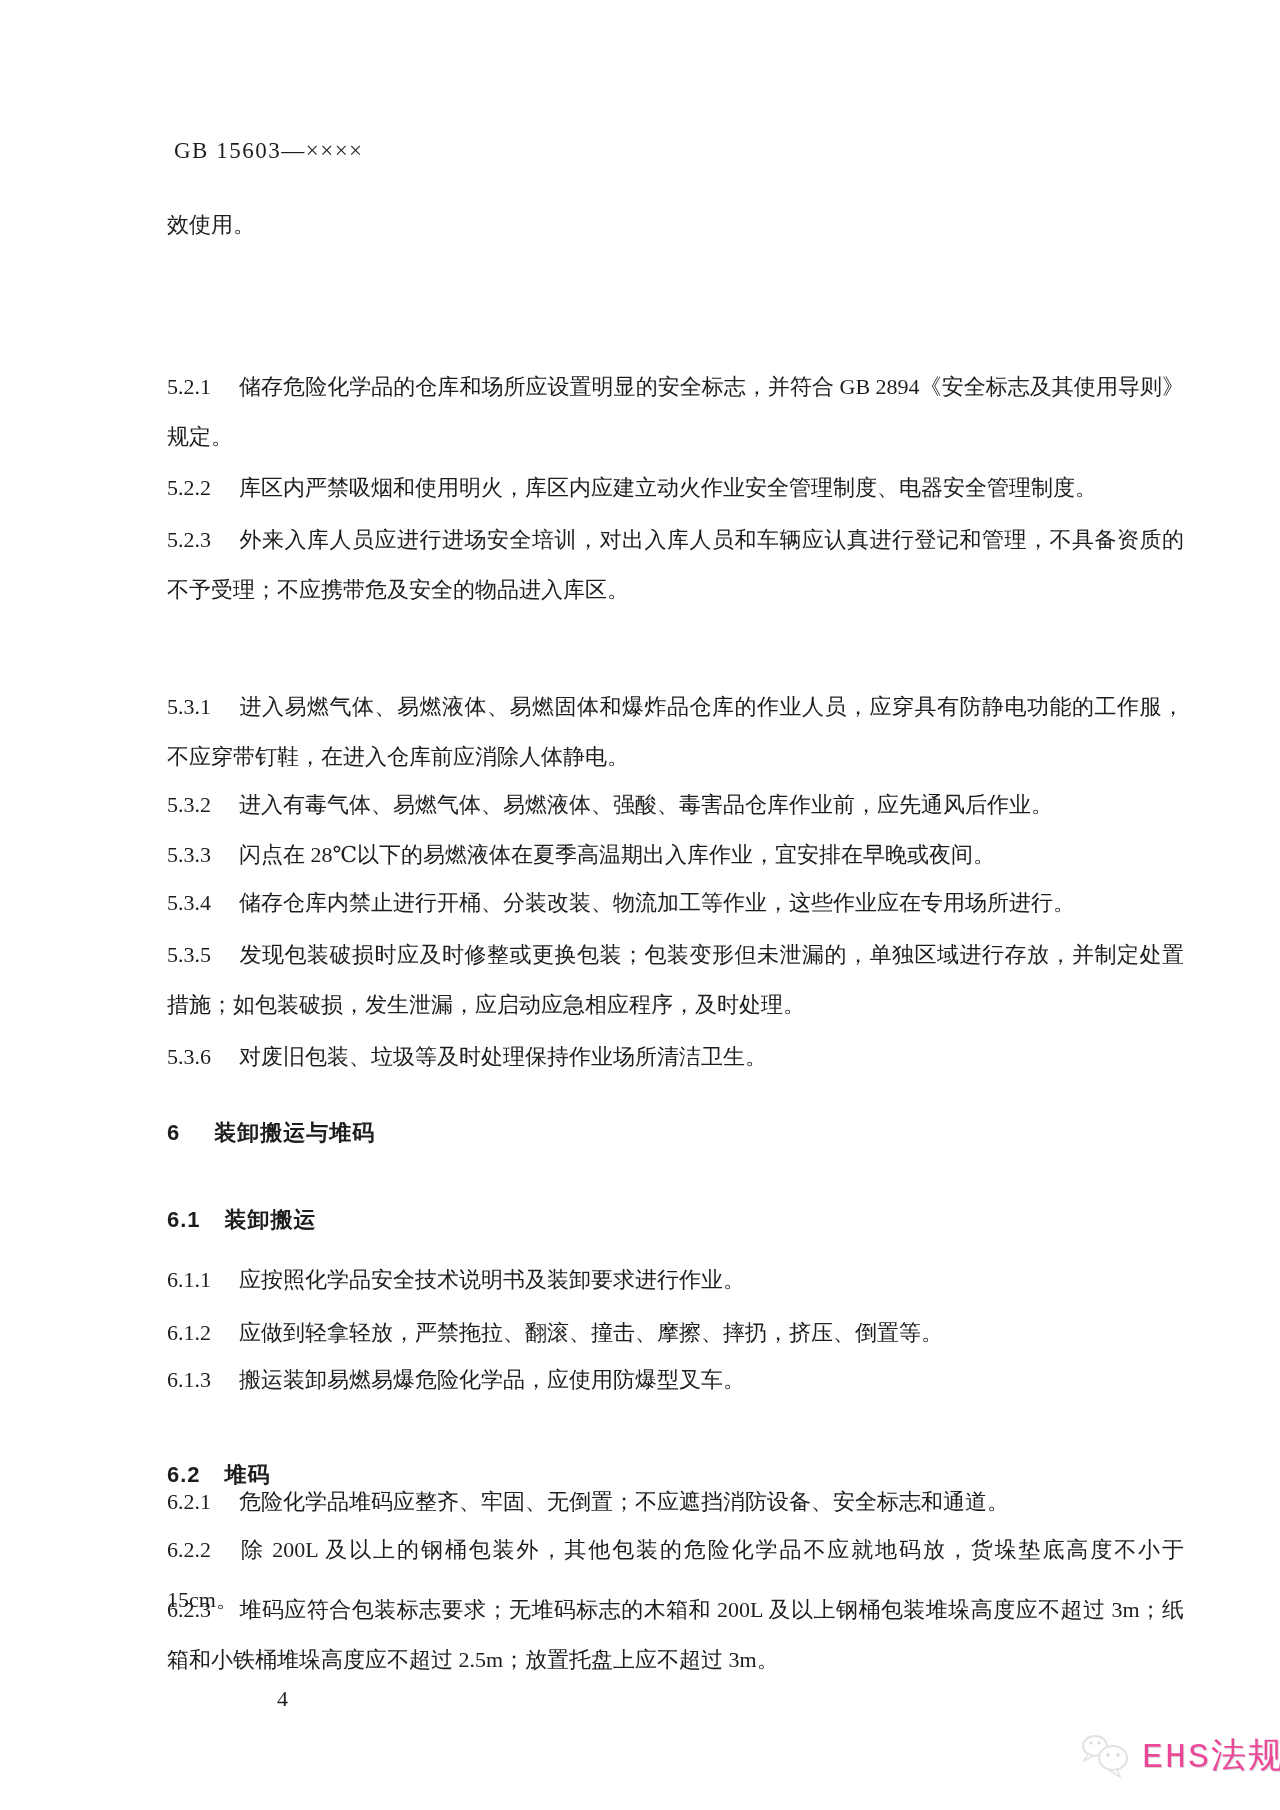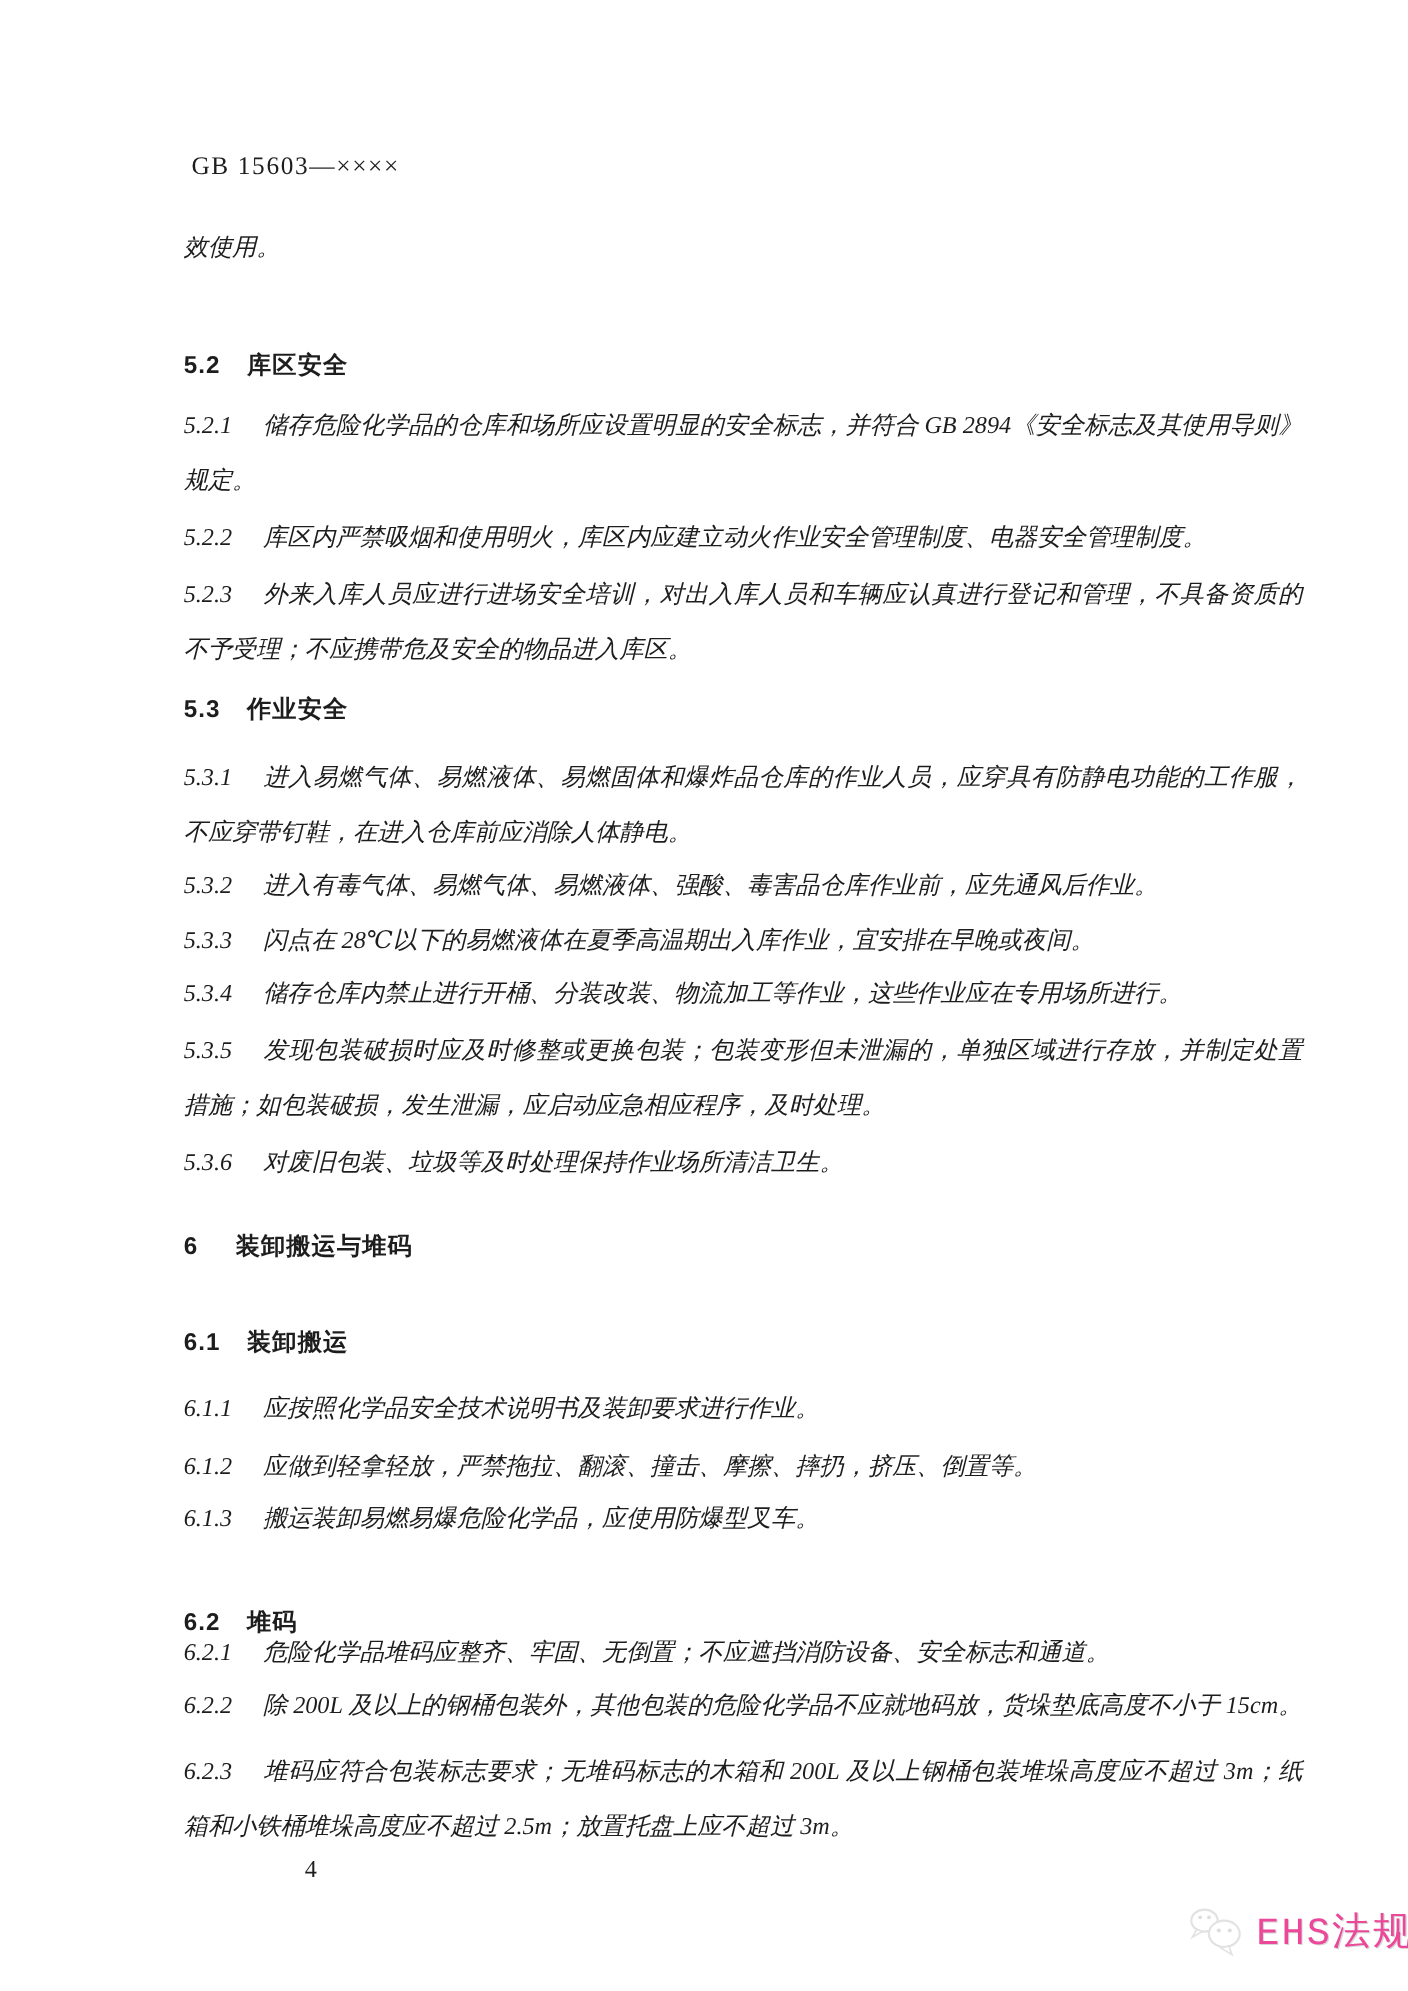--- a/index.html
+++ b/index.html
@@ -24,21 +24,20 @@
   }
   .blk {
     position: absolute;
     left: 133px;
     width: 1017px;
   }
   .body {
     font-size: 22px;
     line-height: 50px;
     text-align: justify;
-    font-style: italic;
   }
   .body .num { margin-right: 28px; }
   .h1, .h2 {
     font-family: "Liberation Sans", "DejaVu Sans", sans-serif;
     font-weight: 700;
     font-size: 22px;
     line-height: 50px;
     letter-spacing: 1px;
   }
   .h2 .num { margin-right: 24px; }
@@ -71,39 +70,33 @@
 
 <div class="page">
 
   <div class="doc-header">GB 15603—××××</div>
 
   <div class="blk body" style="top:200px">
     <span>效使用。</span>
   </div>
 
 
-  <div class="blk h2" style="top:307px">
-    <span class="num">5.2</span><span>库区安全</span>
-  </div>
 
   <div class="blk body" style="top:362px">
     <span class="num">5.2.1</span><span>储存危险化学品的仓库和场所应设置明显的安全标志，并符合 GB 2894《安全标志及其使用导则》规定。</span>
   </div>
 
   <div class="blk body" style="top:463px">
     <span class="num">5.2.2</span><span>库区内严禁吸烟和使用明火，库区内应建立动火作业安全管理制度、电器安全管理制度。</span>
   </div>
 
   <div class="blk body" style="top:515px">
     <span class="num">5.2.3</span><span>外来入库人员应进行进场安全培训，对出入库人员和车辆应认真进行登记和管理，不具备资质的不予受理；不应携带危及安全的物品进入库区。</span>
   </div>
 
-  <div class="blk h2" style="top:620px">
-    <span class="num">5.3</span><span>作业安全</span>
-  </div>
 
   <div class="blk body" style="top:682px">
     <span class="num">5.3.1</span><span>进入易燃气体、易燃液体、易燃固体和爆炸品仓库的作业人员，应穿具有防静电功能的工作服，不应穿带钉鞋，在进入仓库前应消除人体静电。</span>
   </div>
 
   <div class="blk body" style="top:780px">
     <span class="num">5.3.2</span><span>进入有毒气体、易燃气体、易燃液体、强酸、毒害品仓库作业前，应先通风后作业。</span>
   </div>
 
   <div class="blk body" style="top:830px">

